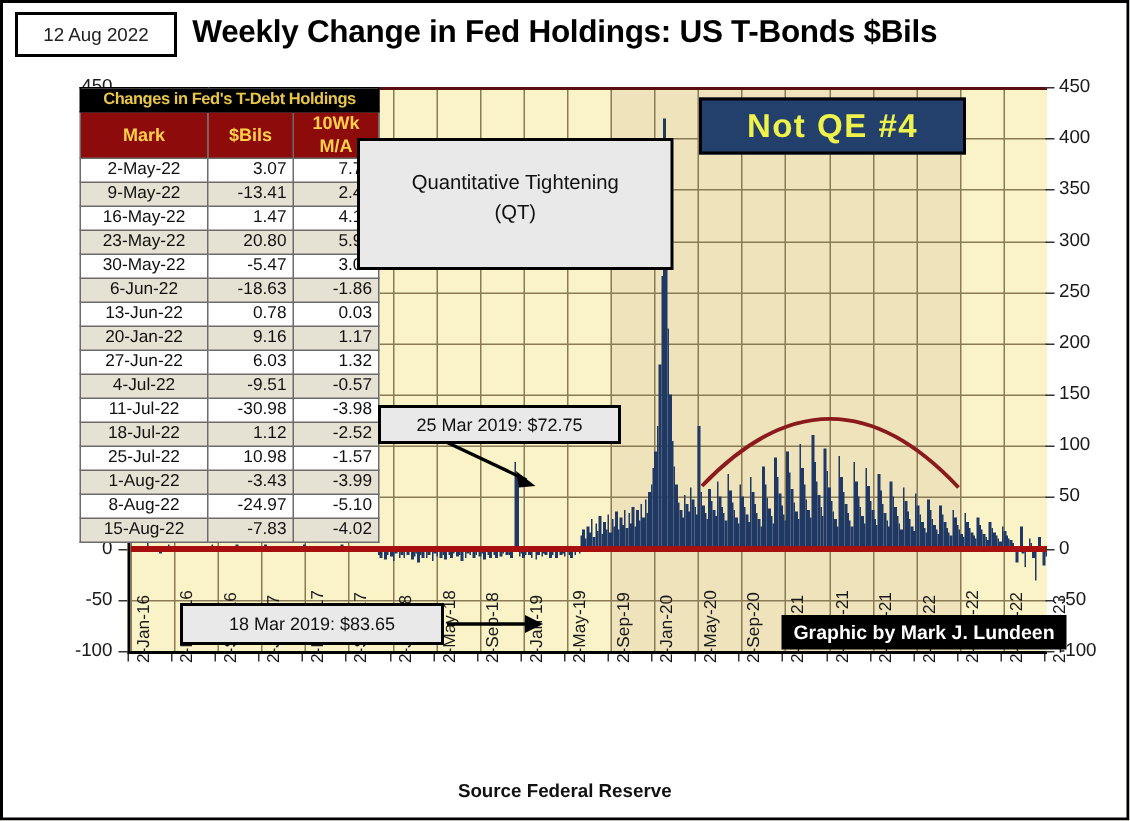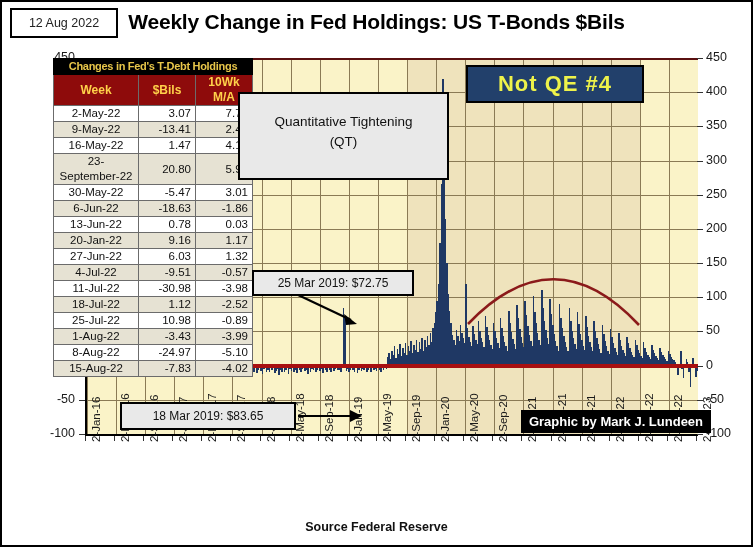--- a/index.html
+++ b/index.html
@@ -585,21 +585,21 @@
     <line x1="296" y1="414" x2="352" y2="414" stroke="#000" stroke-width="2.2"></line>
     <polygon points="360,414 348,408 348,420" fill="#000"></polygon>
   </svg>
 
   <table id="tbl">
     <thead>
       <tr>
         <th class="tcap" colspan="3">Changes in Fed's T-Debt Holdings</th>
       </tr>
       <tr>
-        <th class="thd">Week</th>
+        <th class="thd">Mark</th>
         <th class="thd">$Bils</th>
         <th class="thd">10Wk M/A</th>
       </tr>
     </thead>
     <tbody id="tblBody">
         <tr>
           <td class="wk">2-May-22</td>
           <td class="num">3.07</td>
           <td class="num">7.76</td>
         </tr>
@@ -607,21 +607,21 @@
           <td class="wk">9-May-22</td>
           <td class="num">-13.41</td>
           <td class="num">2.49</td>
         </tr>
         <tr>
           <td class="wk">16-May-22</td>
           <td class="num">1.47</td>
           <td class="num">4.12</td>
         </tr>
         <tr class="alt">
-          <td class="wk">23-September-22</td>
+          <td class="wk">23-May-22</td>
           <td class="num">20.80</td>
           <td class="num">5.93</td>
         </tr>
         <tr>
           <td class="wk">30-May-22</td>
           <td class="num">-5.47</td>
           <td class="num">3.01</td>
         </tr>
         <tr class="alt">
           <td class="wk">6-Jun-22</td>
@@ -654,21 +654,21 @@
           <td class="num">-3.98</td>
         </tr>
         <tr class="alt">
           <td class="wk">18-Jul-22</td>
           <td class="num">1.12</td>
           <td class="num">-2.52</td>
         </tr>
         <tr>
           <td class="wk">25-Jul-22</td>
           <td class="num">10.98</td>
-          <td class="num">-0.89</td>
+          <td class="num">-1.57</td>
         </tr>
         <tr class="alt">
           <td class="wk">1-Aug-22</td>
           <td class="num">-3.43</td>
           <td class="num">-3.99</td>
         </tr>
         <tr>
           <td class="wk">8-Aug-22</td>
           <td class="num">-24.97</td>
           <td class="num">-5.10</td>

